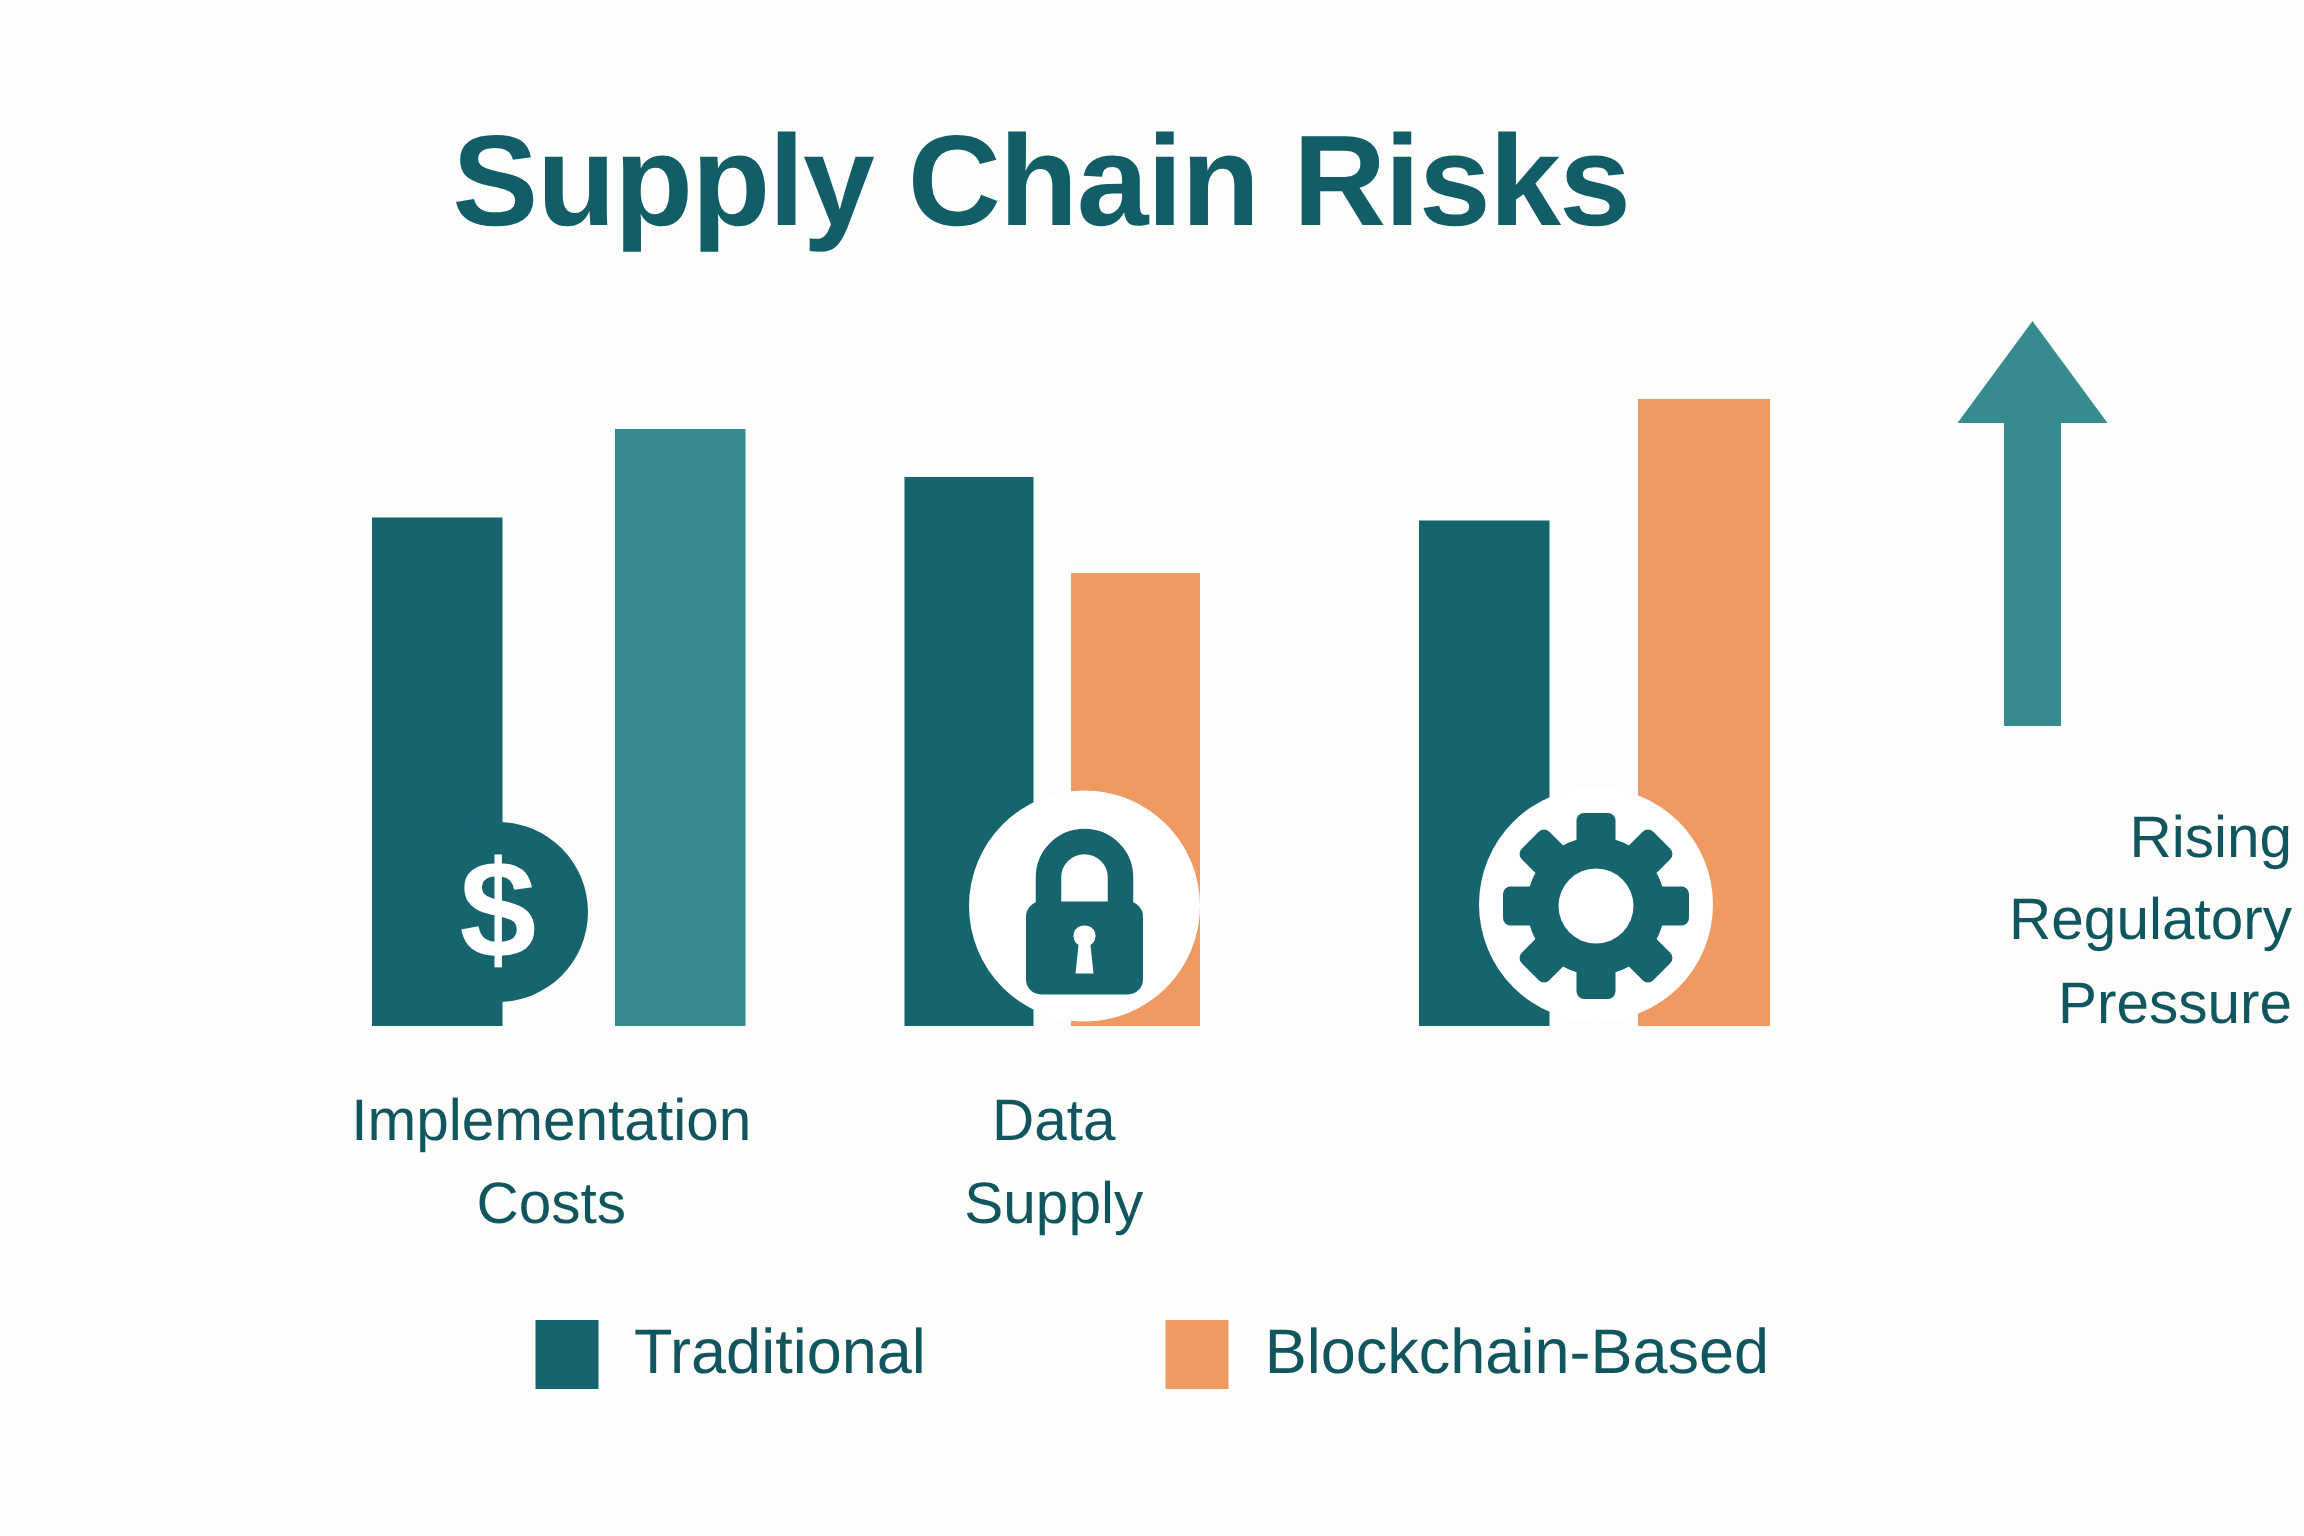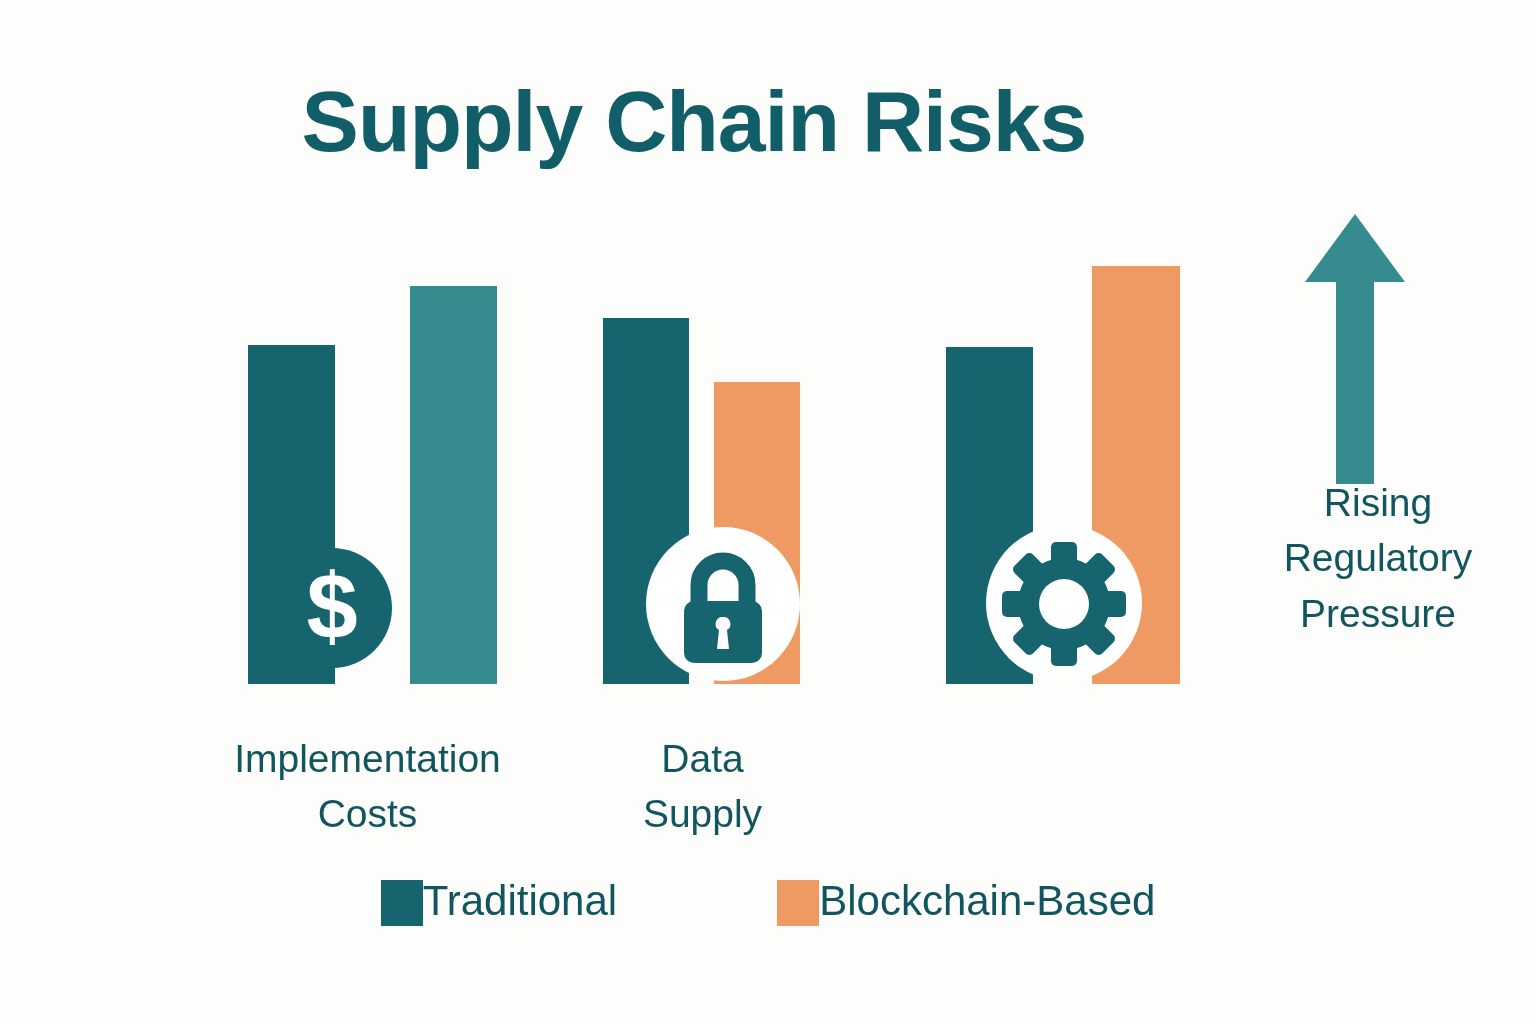--- a/index.html
+++ b/index.html
@@ -36,41 +36,40 @@
   }
 
   .catlabel{
     position:absolute;
     text-align:center;
     font-size:39px;
     line-height:1.42;
     color:#11565f;
     font-weight:normal;
     white-space:pre-line;
-    margin-top:11px;
   }
 
   .sidelabel{
     position:absolute;
     text-align:center;
     font-size:39px;
     line-height:1.42;
     color:#11565f;
     white-space:pre-line;
   }
 
   .legend{
     position:absolute;
     left:0;top:880px;width:1536px;
     display:flex;
     justify-content:center;
     align-items:center;
     gap:160px;
   }
-  .legend-item{display:flex;align-items:center;justify-content:flex-end;}
+  .legend-item{display:flex;align-items:center;gap:24px;justify-content:flex-end;}
   .swatch{width:42px;height:46px;display:block;}
   .legend-label{
     font-size:42px;
     color:#11565f;
     line-height:1;
     position:relative;
     top:-2px;
   }
 
   svg{display:block;overflow:visible;}
@@ -126,21 +125,21 @@
     </svg>
   </div>
 
 
   <div style="position:absolute;left:1300px;top:212px;width:110px;height:275px;">
     <svg width="110" height="275" viewBox="0 0 110 275" aria-hidden="true">
       <path d="M55 2 L105 70 L74 70 L74 272 L36 272 L36 70 L5 70 Z" fill="#368b8e"></path>
     </svg>
   </div>
 
-  <div class="sidelabel" style="left:1228px;top:475px;width:300px;">Rising
+  <div class="sidelabel" style="left:1228px;top:531px;width:300px;text-align:right;">Rising
 Regulatory
 Pressure</div>
 
   <div class="legend">
     <div class="legend-item">
       <span class="swatch" style="background:#15646e;"></span>
       <span class="legend-label">Traditional</span>
     </div>
     <div class="legend-item">
       <span class="swatch" style="background:#ef9a62;"></span>

